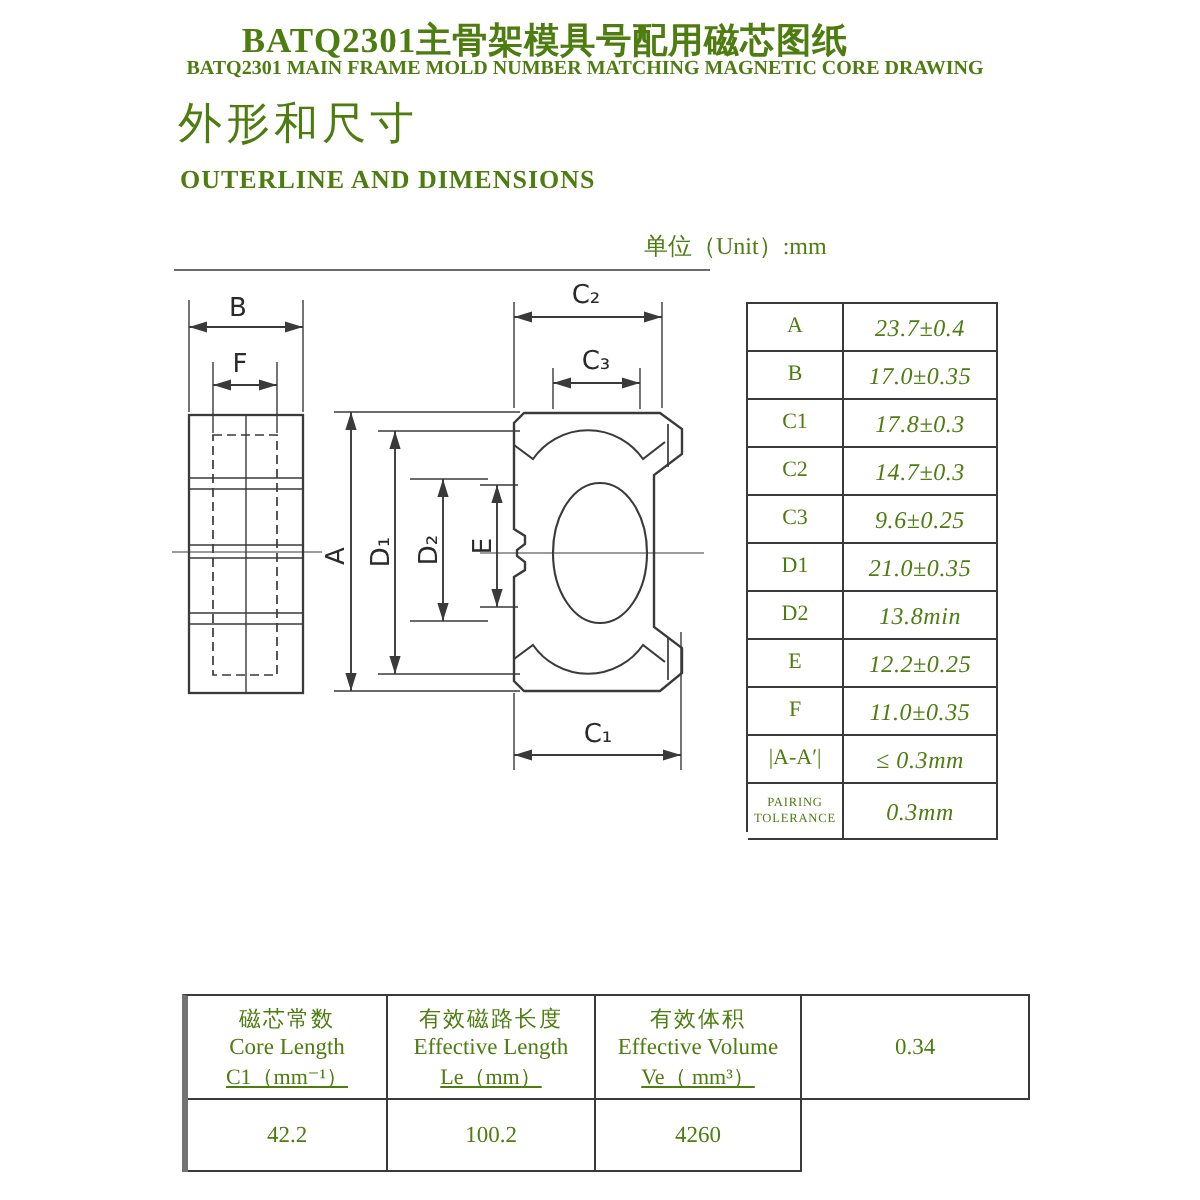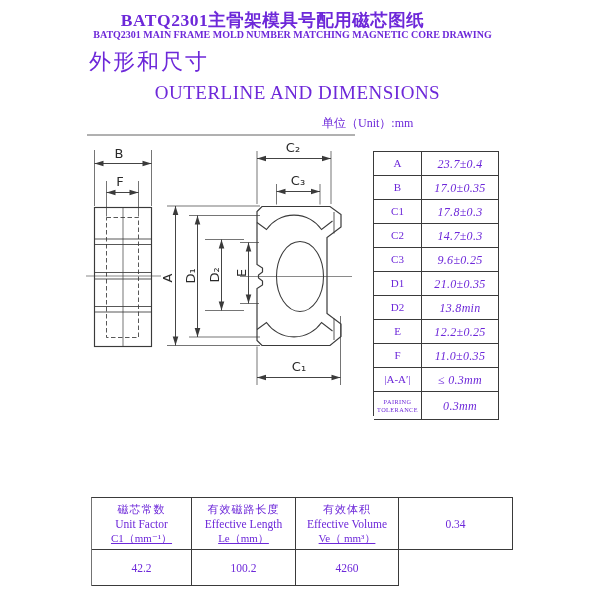--- a/index.html
+++ b/index.html
@@ -1,41 +1,41 @@
 <!DOCTYPE html>
 <html><head>
 <meta charset="utf-8">
 <style>
   html,body{margin:0;padding:0;background:#ffffff;}
   .page{
     position:relative;width:600px;height:600px;background:#fff;
-    font-family:"Liberation Serif","DejaVu Serif",serif;color:#6d28d9;overflow:hidden;
+    font-family:"Liberation Serif","DejaVu Serif",serif;color:#4d7c0f;overflow:hidden;
   }
   .abs{position:absolute;}
   .title-cn{top:8px;left:0;width:545px;text-align:center;font-size:17.5px;font-weight:bold;letter-spacing:.5px;}
   .title-en{top:29px;left:0;width:585px;text-align:center;font-size:10px;font-weight:bold;
     font-family:Liberation Serif, serif;letter-spacing:0;}
   .heading-cn{top:47px;left:89px;font-size:22px;font-weight:normal;letter-spacing:2px;
     font-family:"Liberation Sans","DejaVu Sans",sans-serif;}
-  .heading-en{top:82px;left:90px;width:415px;text-align:center;font-size:19px;font-weight:normal;letter-spacing:.5px;}
+  .heading-en{top:82px;left:90px;width:415px;text-align:left;font-size:13px;font-weight:bold;letter-spacing:.5px;}
   .unit-label{top:115px;left:322px;font-size:12px;}
 
   
   .dimtable{left:373px;top:151px;width:125px;display:grid;grid-template-columns:48px 77px;
     grid-auto-rows:24px;border-top:1px solid #3a3a3a;border-left:1px solid #3a3a3a;}
   .dimtable .cell{border-right:1px solid #3a3a3a;border-bottom:1px solid #3a3a3a;
     display:flex;flex-direction:column;align-items:center;justify-content:center;line-height:1;}
   .dimtable .nm{font-size:11px;}
   .dimtable .val{font-size:12px;letter-spacing:.3px;font-style:italic;}
   .dimtable .tall{height:27px;}
   .dimtable .tiny{font-size:6.3px;line-height:8px;letter-spacing:.4px;}
 
   
   .coretable{left:91px;top:497px;display:grid;grid-template-columns:100px 104px 103px 114px;
-    grid-template-rows:52px 36px;border-top:1px solid #3a3a3a;border-left:1px solid #737373;}
+    grid-template-rows:52px 36px;border-top:1px solid #3a3a3a;border-left:3px solid #737373;}
   .coretable .cell{border-right:1px solid #3a3a3a;border-bottom:1px solid #3a3a3a;
     display:flex;flex-direction:column;align-items:center;justify-content:center;text-align:center;}
   .coretable .cn{font-size:11px;letter-spacing:1px;font-family:"Liberation Serif","DejaVu Serif",serif;}
   .coretable .en{font-size:11.5px;margin-top:1px;}
   .coretable .sym{font-size:11px;margin-top:1px;text-decoration:underline;}
   .coretable .cval{font-size:11.5px;}
 
   svg text{font-family:"DejaVu Sans","Liberation Sans",sans-serif;fill:#2a2a2a;}
 </style>
 </head>
@@ -157,21 +157,21 @@
     <div class="cell tall">
       <span class="tiny">PAIRING</span>
       <span class="tiny">TOLERANCE</span>
     </div>
     <div class="cell val tall">0.3mm</div>
   </div>
 
   <div class="abs coretable">
     <div class="cell">
       <div class="cn">磁芯常数</div>
-      <div class="en">Unit Factor</div>
+      <div class="en">Core Length</div>
       <div class="sym">C1（mm⁻¹）</div>
     </div>
     <div class="cell">
       <div class="cn">有效磁路长度</div>
       <div class="en">Effective Length</div>
       <div class="sym">Le（mm）</div>
     </div>
     <div class="cell">
       <div class="cn">有效体积</div>
       <div class="en">Effective Volume</div>

